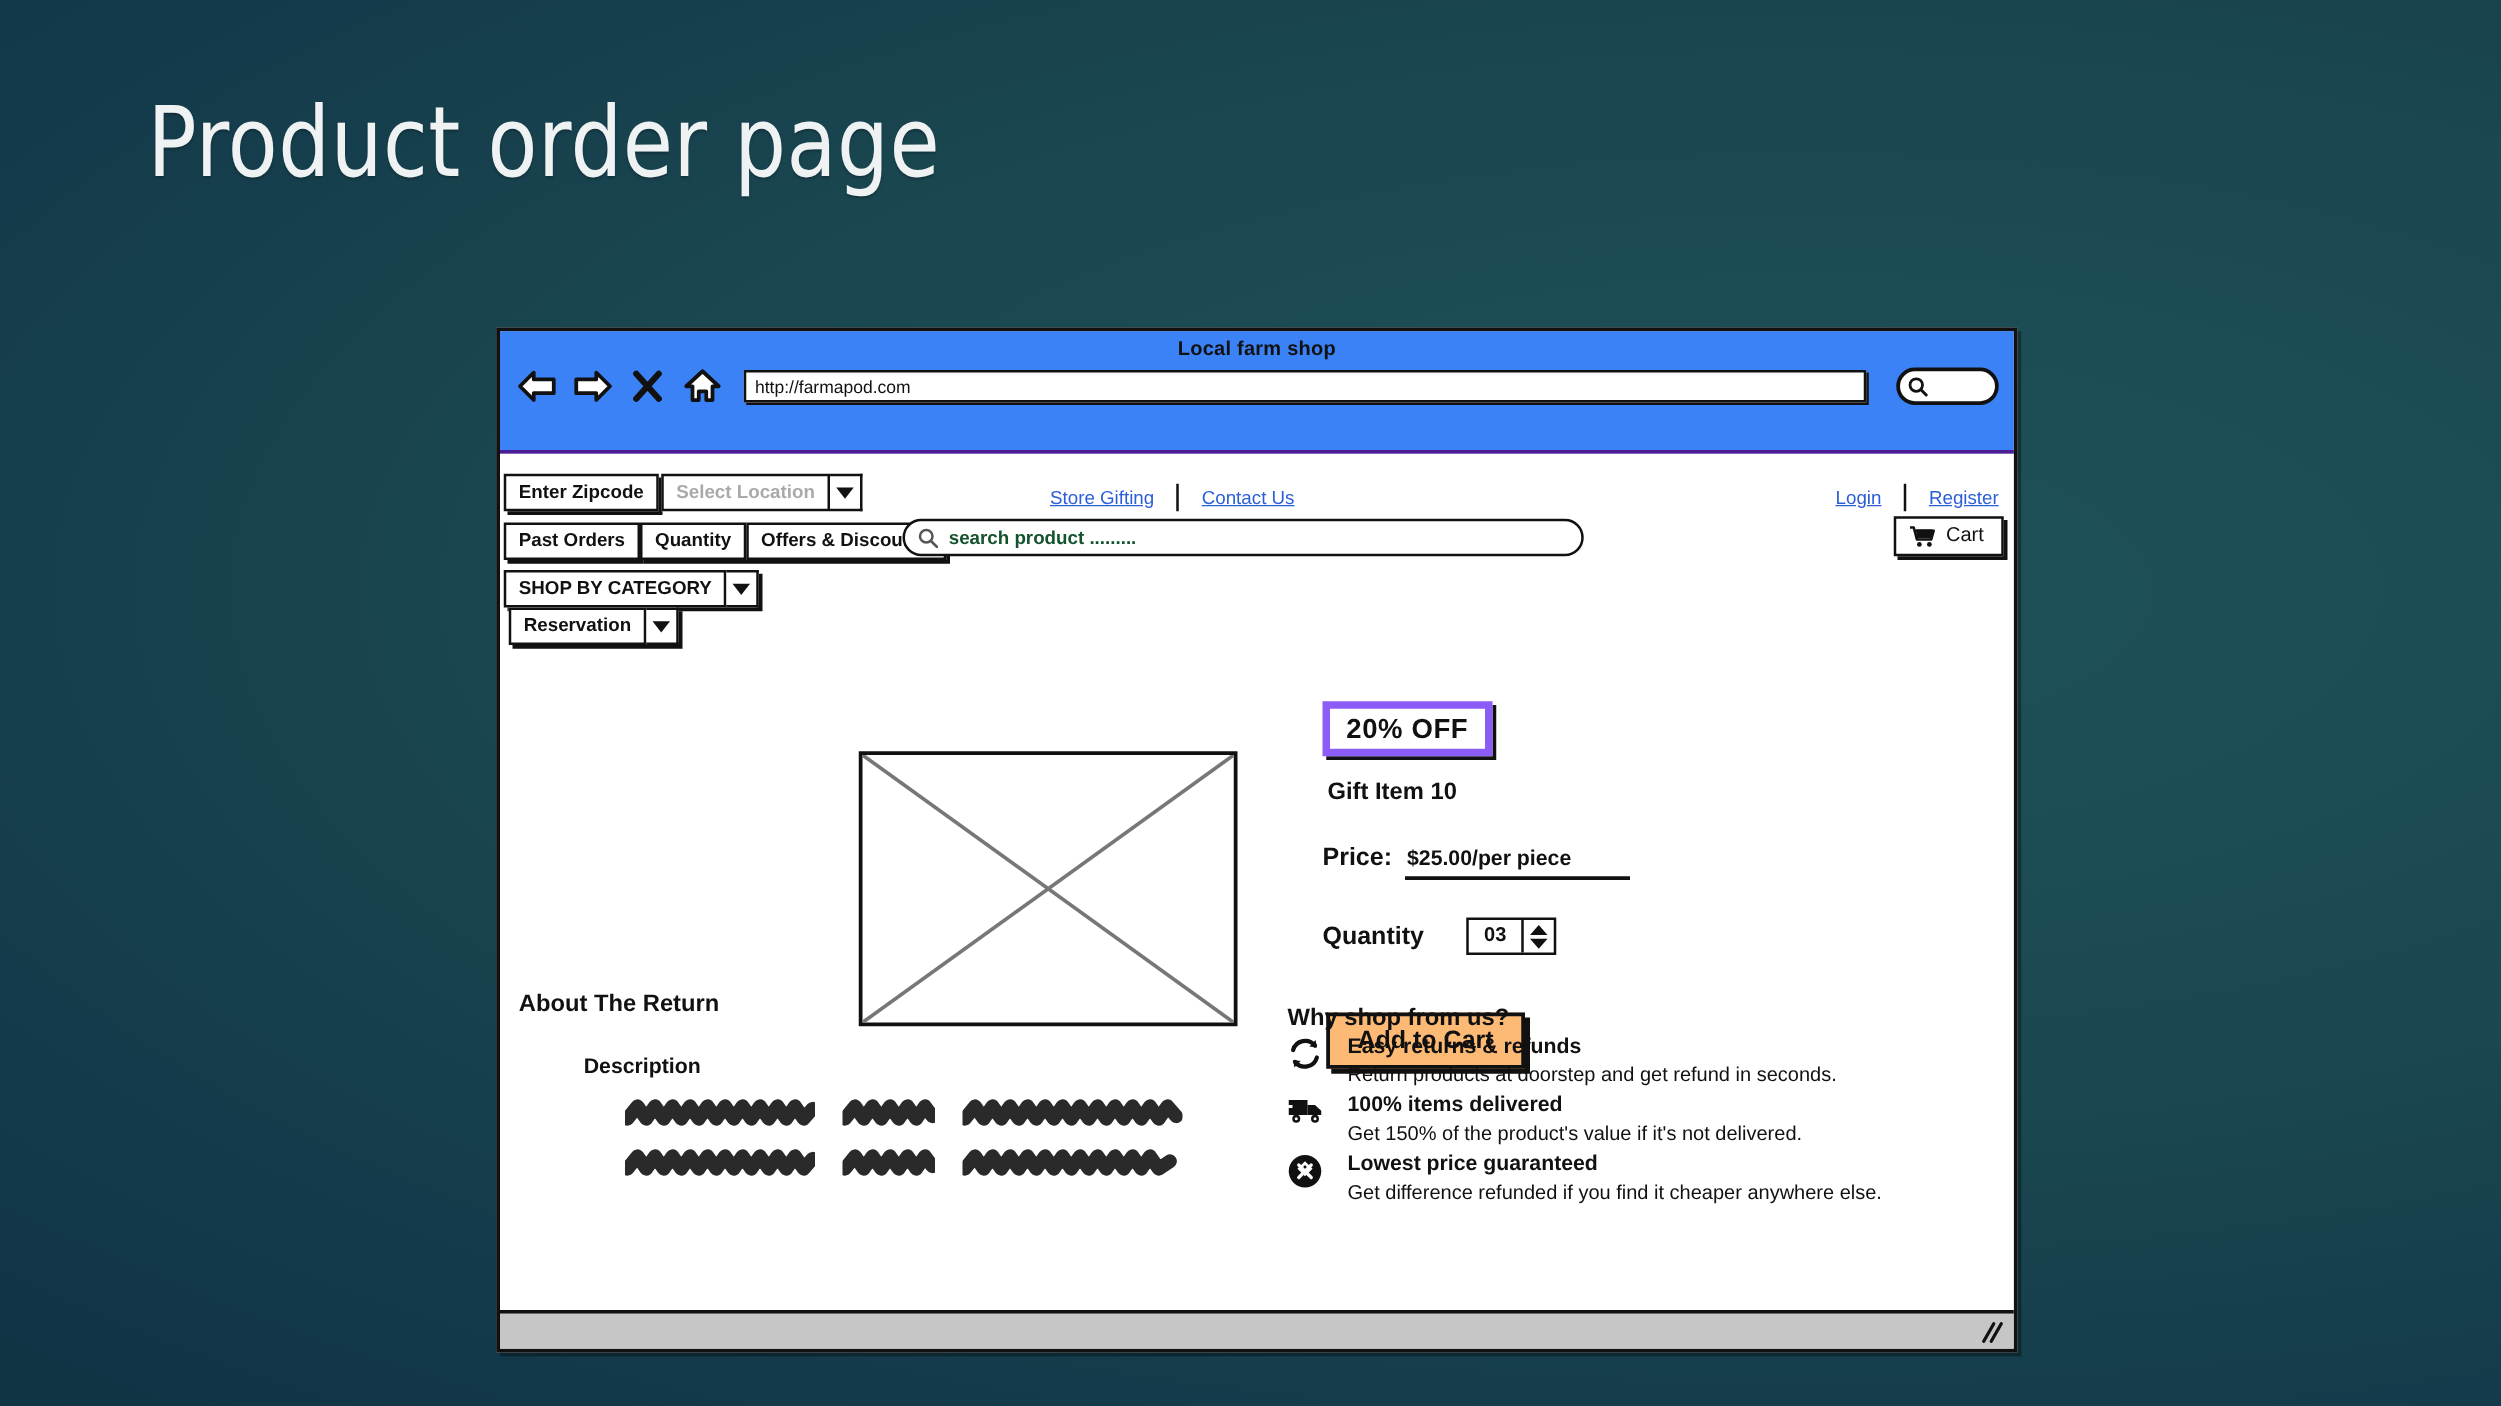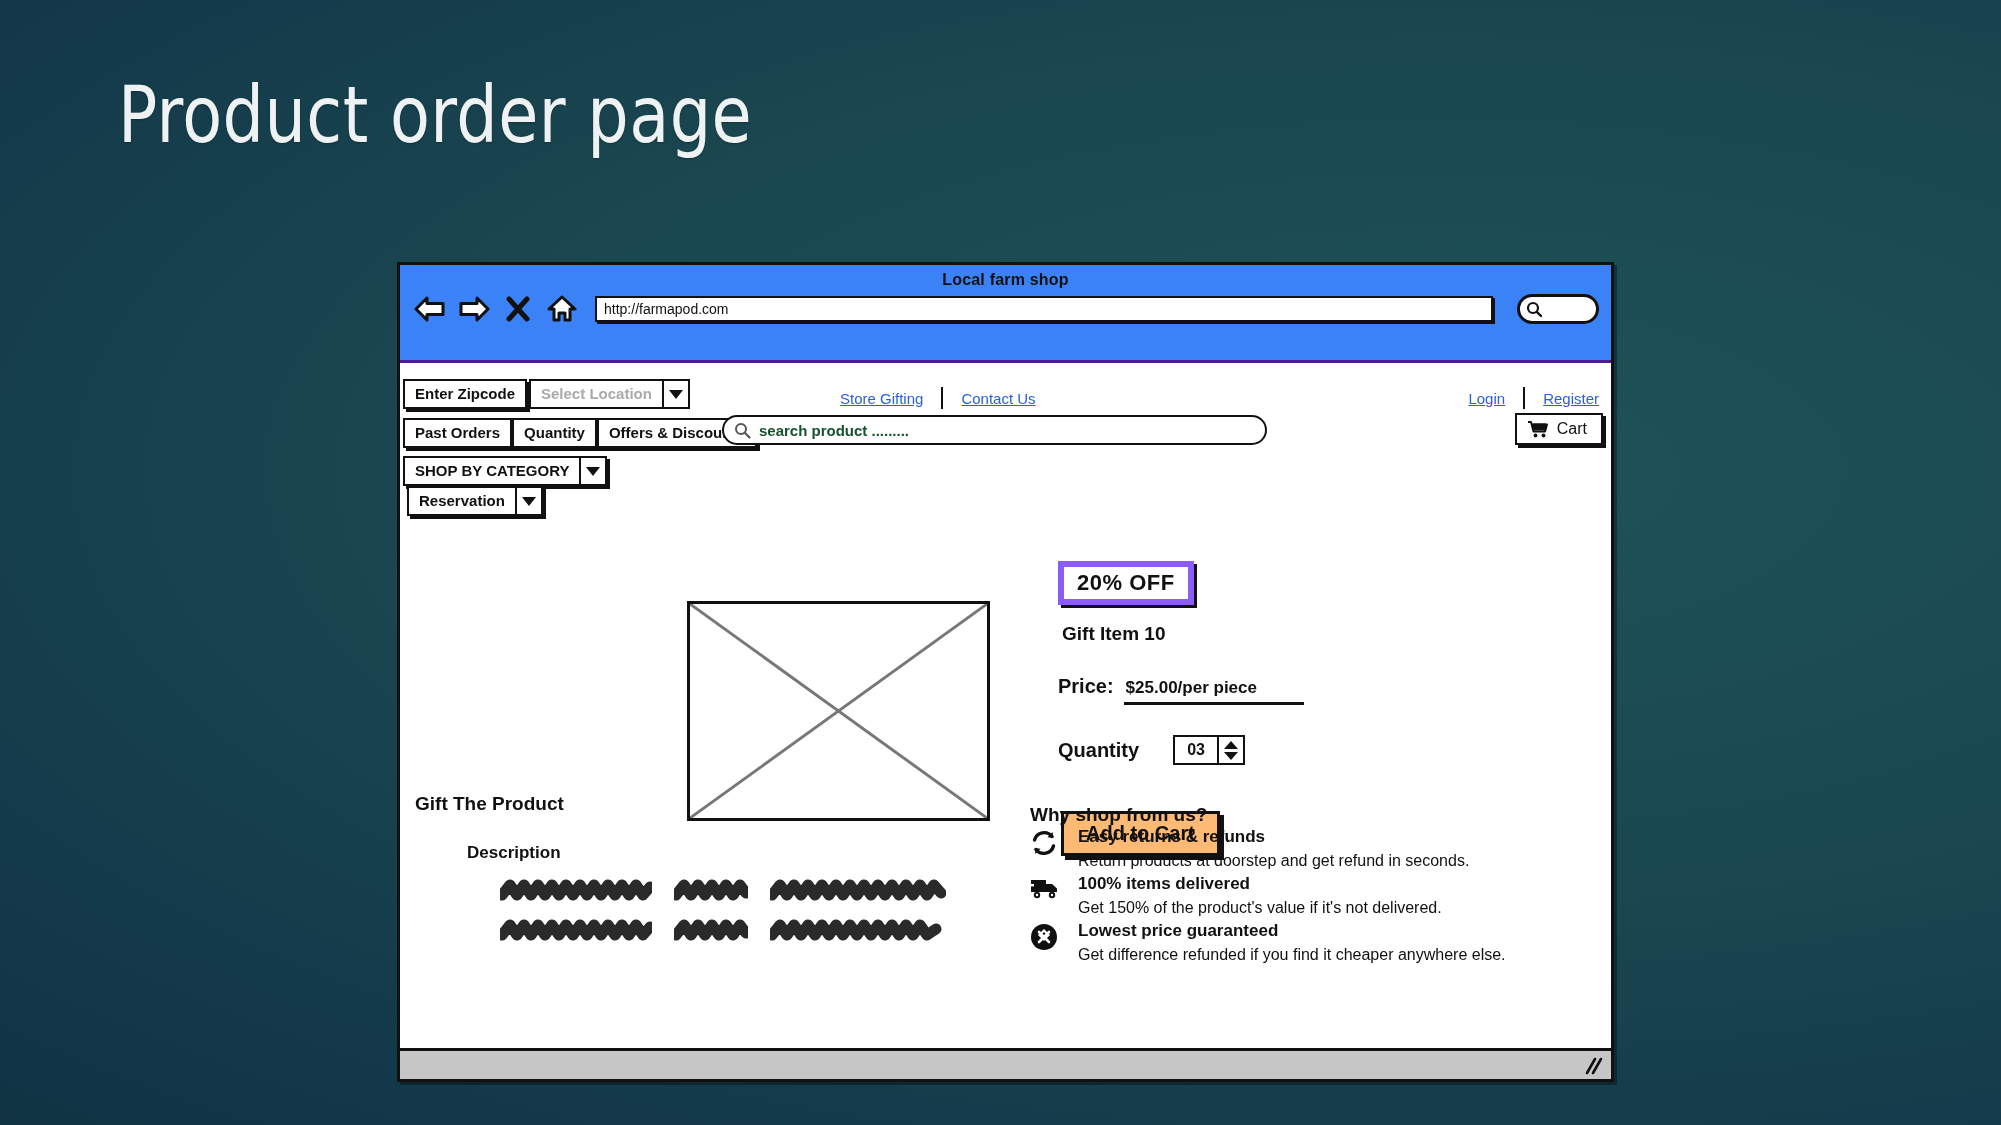--- a/index.html
+++ b/index.html
@@ -549,21 +549,21 @@
             <span class="spin-up"></span>
             <span class="spin-down"></span>
           </span>
         </span>
       </div>
 
       <div class="add-cart">Add to Cart</div>
     </div>
 
     <div class="about">
-      <div class="sec-head">Gift The Product</div>
+      <div class="sec-head">About The Return</div>
       <div class="desc-label">Description</div>
       <div class="scribbles">
         <div class="scribble-row">
           <svg width="152" height="22" viewBox="0 0 152 22">
             <path d="M2 16 L10 6 L17 16 L24 6 L31 16 L38 6 L45 16 L52 6 L59 16 L66 6 L73 16 L80 6 L87 16 L94 6 L101 16 L108 6 L115 16 L122 6 L129 16 L136 6 L143 16 L150 8" fill="none" stroke="#2a2a2a" stroke-width="11" stroke-linecap="round" stroke-linejoin="round"></path>
           </svg>
           <svg width="74" height="22" viewBox="0 0 74 22">
             <path d="M2 16 L10 6 L17 16 L24 6 L31 16 L38 6 L45 16 L52 6 L59 16 L66 6 L72 14" fill="none" stroke="#2a2a2a" stroke-width="11" stroke-linecap="round" stroke-linejoin="round"></path>
           </svg>
           <svg width="176" height="22" viewBox="0 0 176 22">

